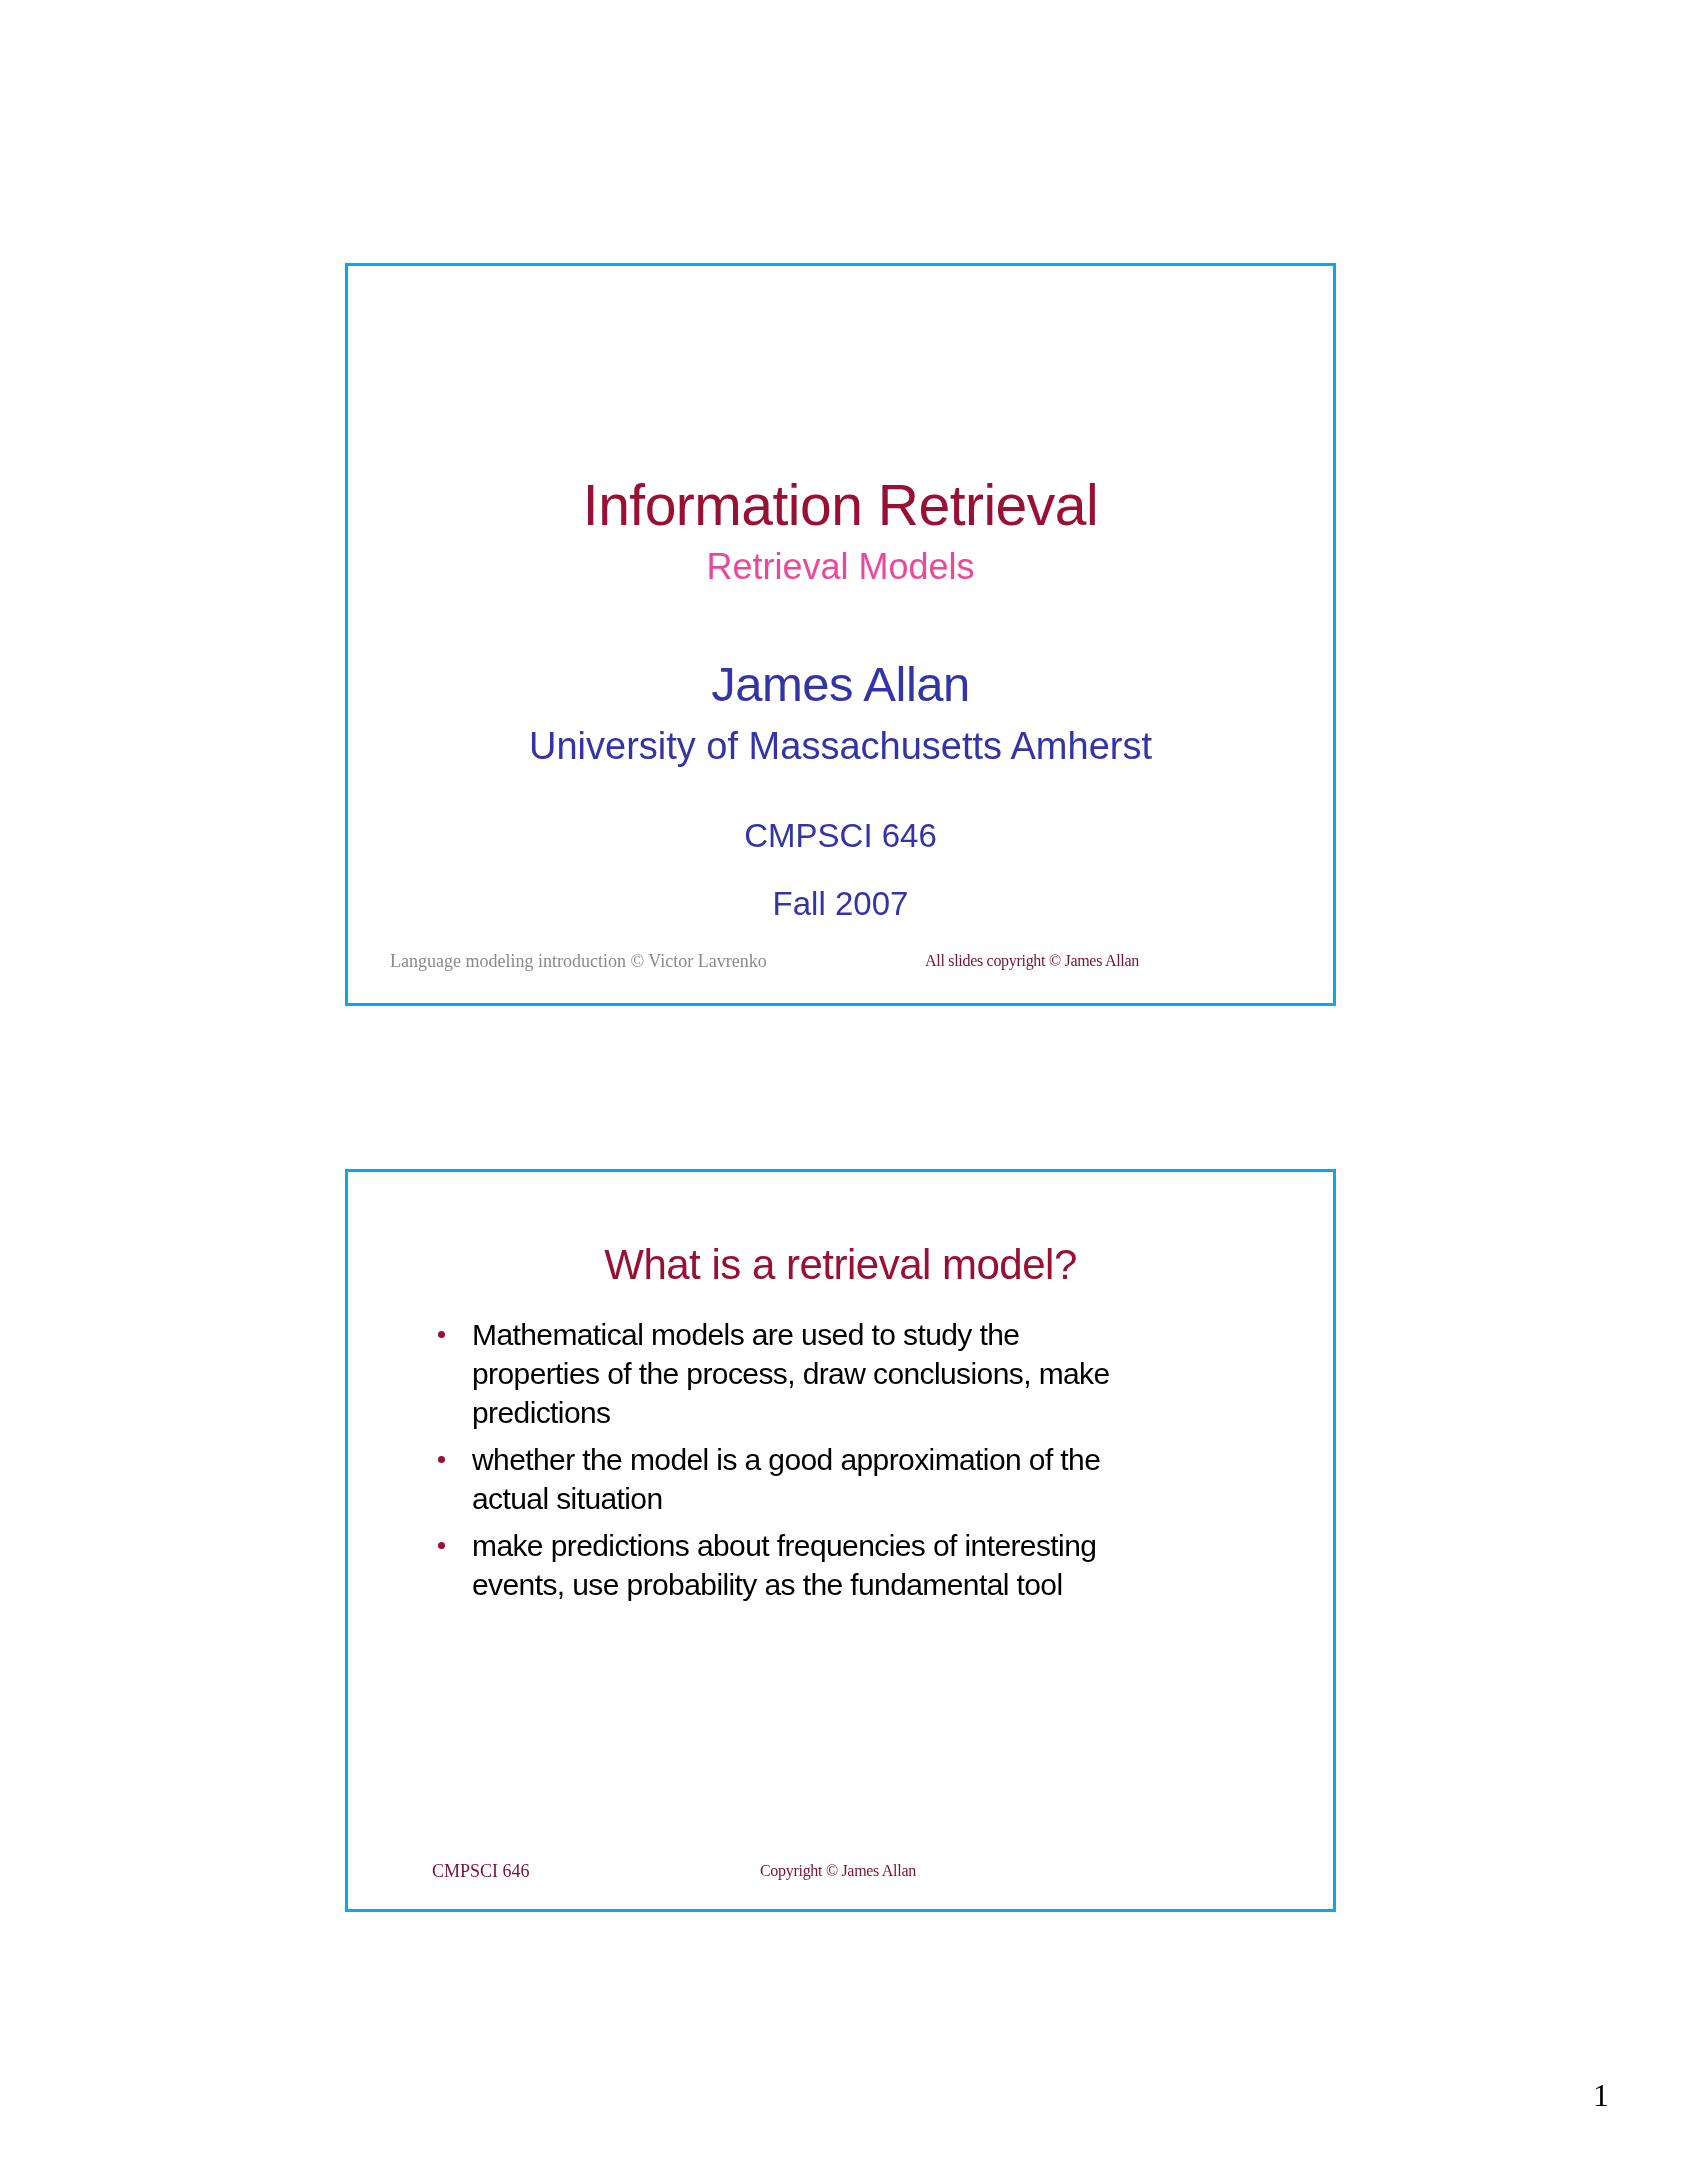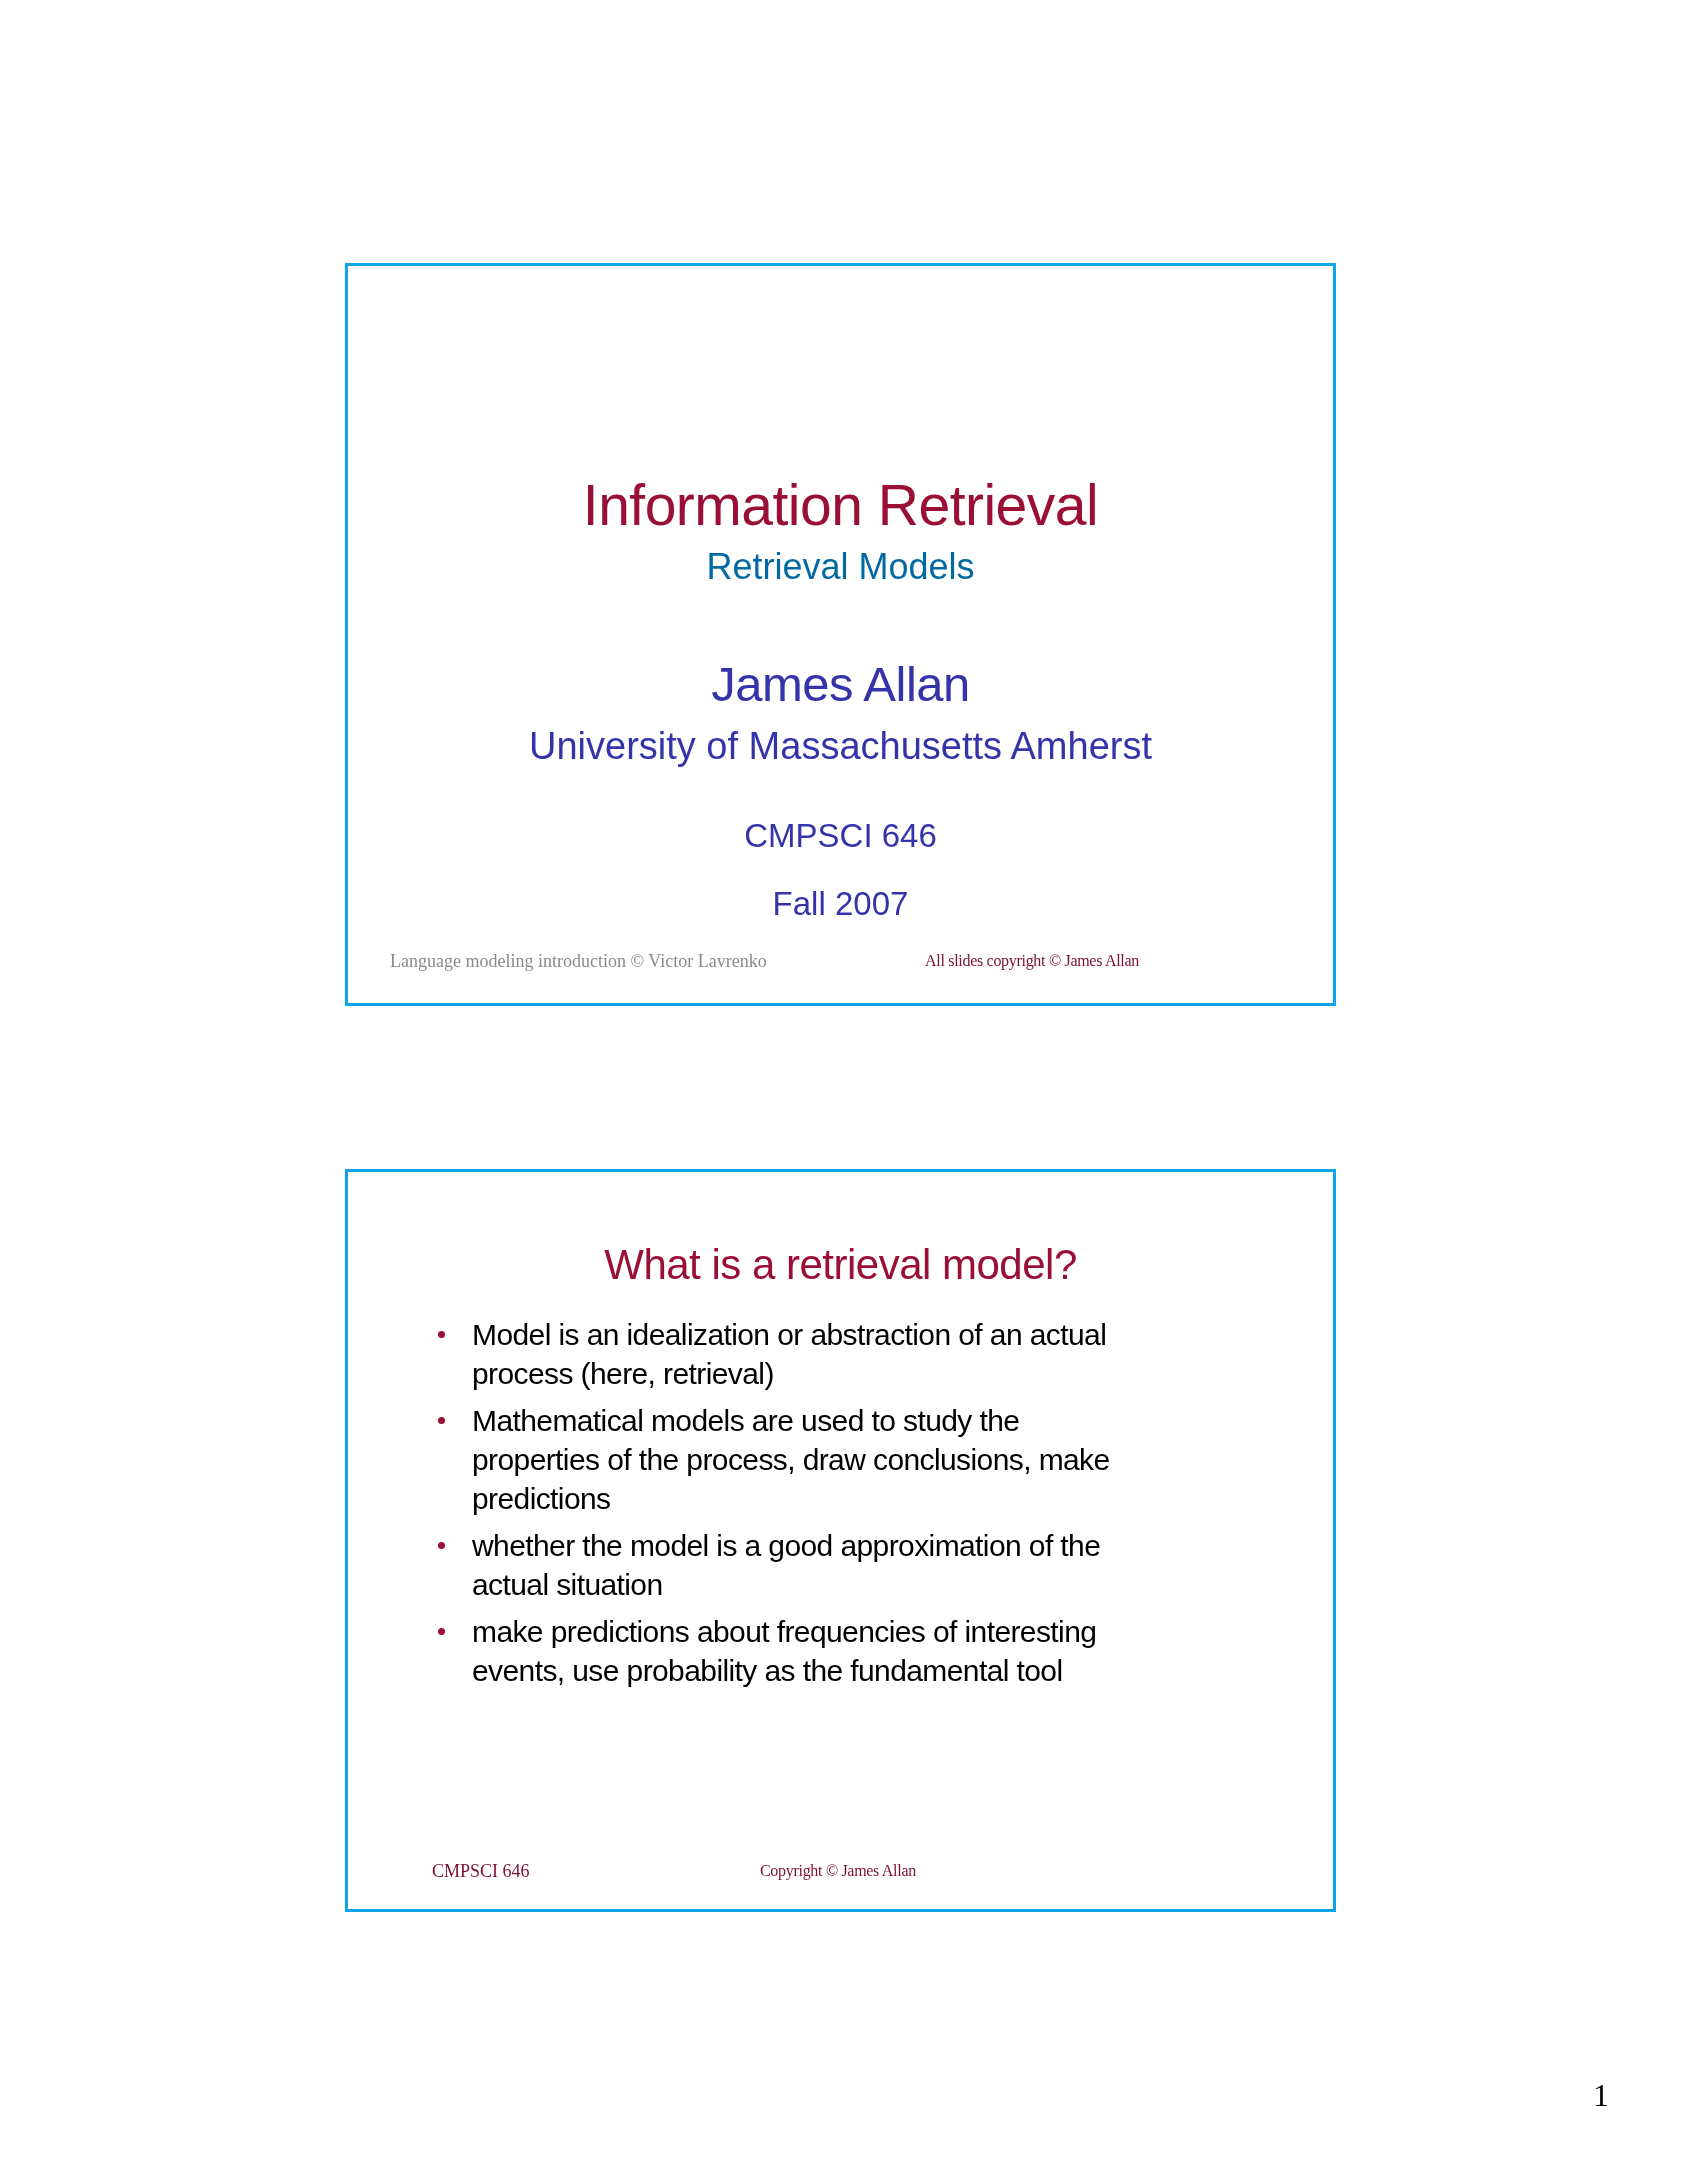--- a/index.html
+++ b/index.html
@@ -9,21 +9,21 @@
     border: 3px solid #0ea5e9; background: #fff; box-sizing: content-box;
   }
   #slide1 { top: 263px; }
   #slide2 { top: 1169px; }
   .line {
     position: absolute; left: 0; right: 0; text-align: center;
     font-family: "Liberation Sans", sans-serif; white-space: nowrap;
   }
   .maroon { color: #9a0f34; }
   .blue { color: #3333aa; }
-  .black { color: #0369a1; }
+  .black { color: #ec4899; }
   .s1-title { top: 206px; font-size: 57px; letter-spacing: -0.5px; }
   .s1-sub { top: 280px; font-size: 36px; }
   .s1-sub2 { top: 336px; font-size: 32px; }
   .s1-author { top: 390px; font-size: 49px; letter-spacing: -0.5px; }
   .s1-univ { top: 459px; font-size: 38px; }
   .s1-course { top: 551px; font-size: 33px; }
   .s1-term { top: 591px; font-size: 33px; margin-top: 28px; }
   .footer {
     position: absolute; font-family: "Liberation Serif", serif; white-space: nowrap;
   }
@@ -59,25 +59,20 @@
   <div class="line blue s1-term">Fall 2007</div>
   <div class="footer s1-foot-left">Language modeling introduction © Victor Lavrenko</div>
   <div class="footer s1-foot-right">All slides copyright © James Allan</div>
 </div>
 
 <div class="slide" id="slide2">
   <div class="line maroon s2-title">What is a retrieval model?</div>
   <div class="bullets">
     <div class="bullet">
       <span class="bullet-dot"></span>
-      <span class="bullet-line">Model is an idealization or abstraction of an actual</span>
-      <span class="bullet-line">process (here, retrieval)</span>
-    </div>
-    <div class="bullet">
-      <span class="bullet-dot"></span>
       <span class="bullet-line">Mathematical models are used to study the</span>
       <span class="bullet-line">properties of the process, draw conclusions, make</span>
       <span class="bullet-line">predictions</span>
     </div>
     <div class="bullet">
       <span class="bullet-dot"></span>
       <span class="bullet-line">whether the model is a good approximation of the</span>
       <span class="bullet-line">actual situation</span>
     </div>
     <div class="bullet">

